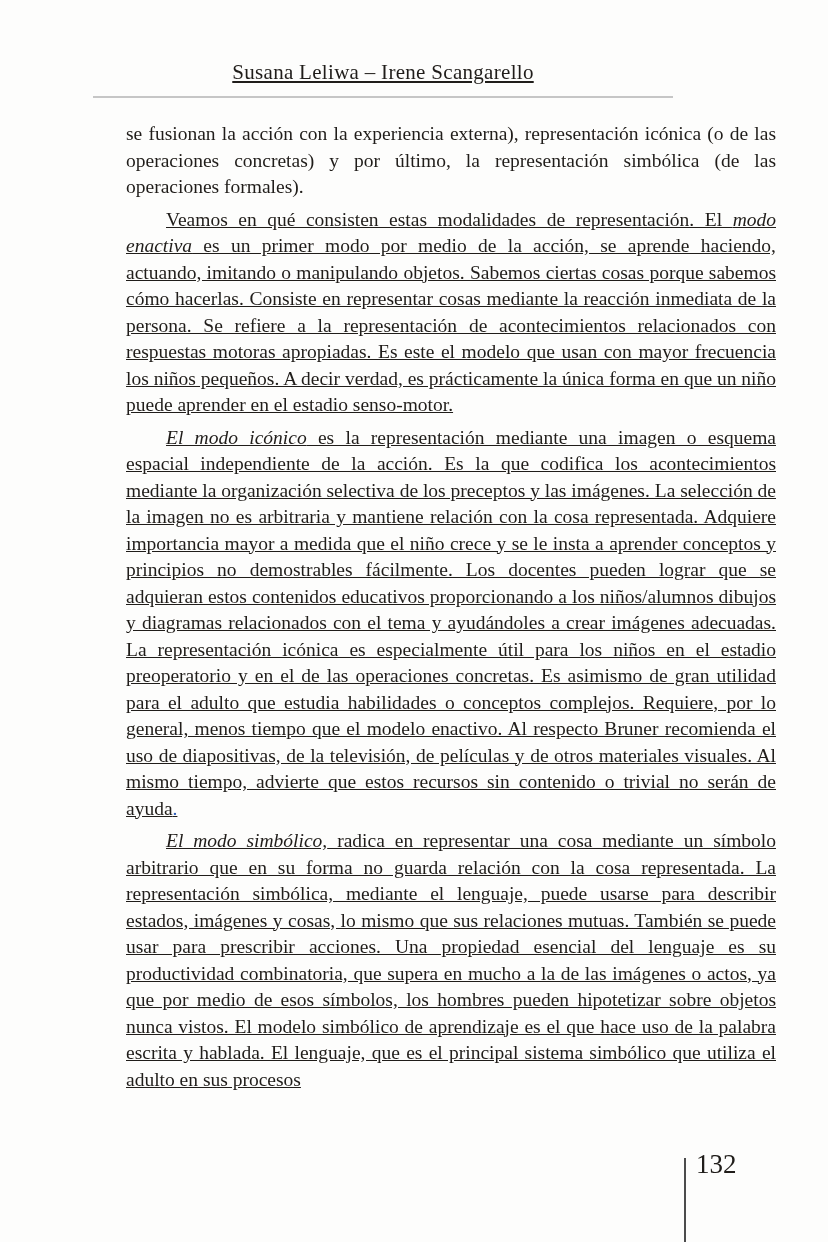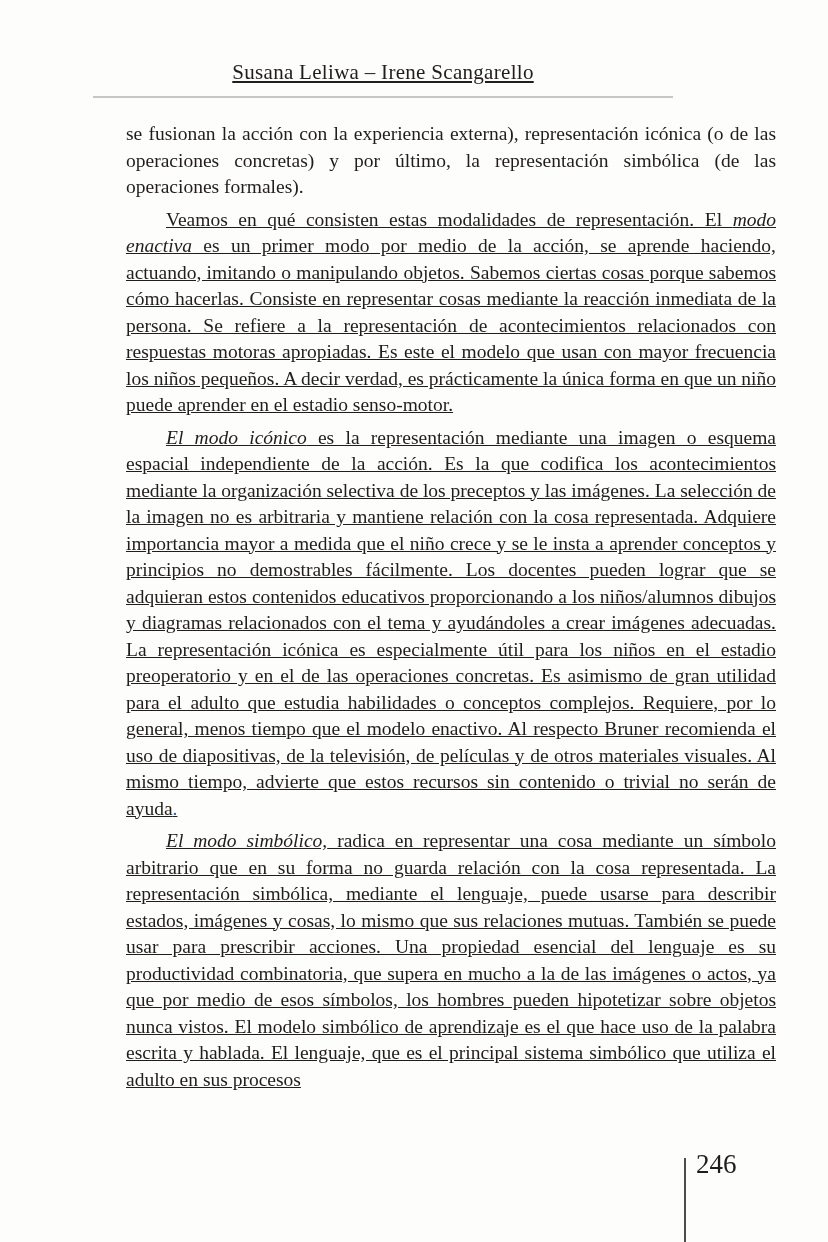--- a/index.html
+++ b/index.html
@@ -71,15 +71,15 @@
 
   <main class="body-text" id="paragraphs">
       <p><span>se fusionan la acción con la experiencia externa), representación icónica (o de las operaciones concretas) y por último, la representación simbólica (de las operaciones formales).</span></p>
       <p class="indent"><span>Veamos en qué consisten estas modalidades de representación. El </span><em>modo enactiva</em><span> es un primer modo por medio de la acción, se aprende haciendo, actuando, imitando o manipulando objetos. Sabemos ciertas cosas porque sabemos cómo hacerlas. Consiste en representar cosas mediante la reacción inmediata de la persona. Se refiere a la representación de acontecimientos relacionados con respuestas motoras apropiadas. Es este el modelo que usan con mayor frecuencia los niños pequeños. A decir verdad, es prácticamente la única forma en que un niño puede aprender en el estadio senso-motor.</span></p>
       <p class="indent"><em>El modo icónico</em><span> es la representación mediante una imagen o esquema espacial independiente de la acción. Es la que codifica los acontecimientos mediante la organización selectiva de los preceptos y las imágenes. La selección de la imagen no es arbitraria y mantiene relación con la cosa representada. Adquiere importancia mayor a medida que el niño crece y se le insta a aprender conceptos y principios no demostrables fácilmente. Los docentes pueden lograr que se adquieran estos contenidos educativos proporcionando a los niños/alumnos dibujos y diagramas relacionados con el tema y ayudándoles a crear imágenes adecuadas. La representación icónica es especialmente útil para los niños en el estadio preoperatorio y en el de las operaciones concretas. Es asimismo de gran utilidad para el adulto que estudia habilidades o conceptos complejos. Requiere, por lo general, menos tiempo que el modelo enactivo. Al respecto Bruner recomienda el uso de diapositivas, de la televisión, de películas y de otros materiales visuales. Al mismo tiempo, advierte que estos recursos sin contenido o trivial no serán de ayuda</span><span class="accent">.</span></p>
       <p class="indent"><em>El modo simbólico,</em><span> radica en representar una cosa mediante un símbolo arbitrario que en su forma no guarda relación con la cosa representada. La representación simbólica, mediante el lenguaje, puede usarse para describir estados, imágenes y cosas, lo mismo que sus relaciones mutuas. También se puede usar para prescribir acciones. Una propiedad esencial del lenguaje es su productividad combinatoria, que supera en mucho a la de las imágenes o actos, ya que por medio de esos símbolos, los hombres pueden hipotetizar sobre objetos nunca vistos. El modelo simbólico de aprendizaje es el que hace uso de la palabra escrita y hablada. El lenguaje, que es el principal sistema simbólico que utiliza el adulto en sus procesos</span></p>
     </main>
 
   <div class="folio-rule"></div>
 
-  <div class="folio">246</div>
+  <div class="folio">132</div>
 
 </div>
 
 </body></html>

